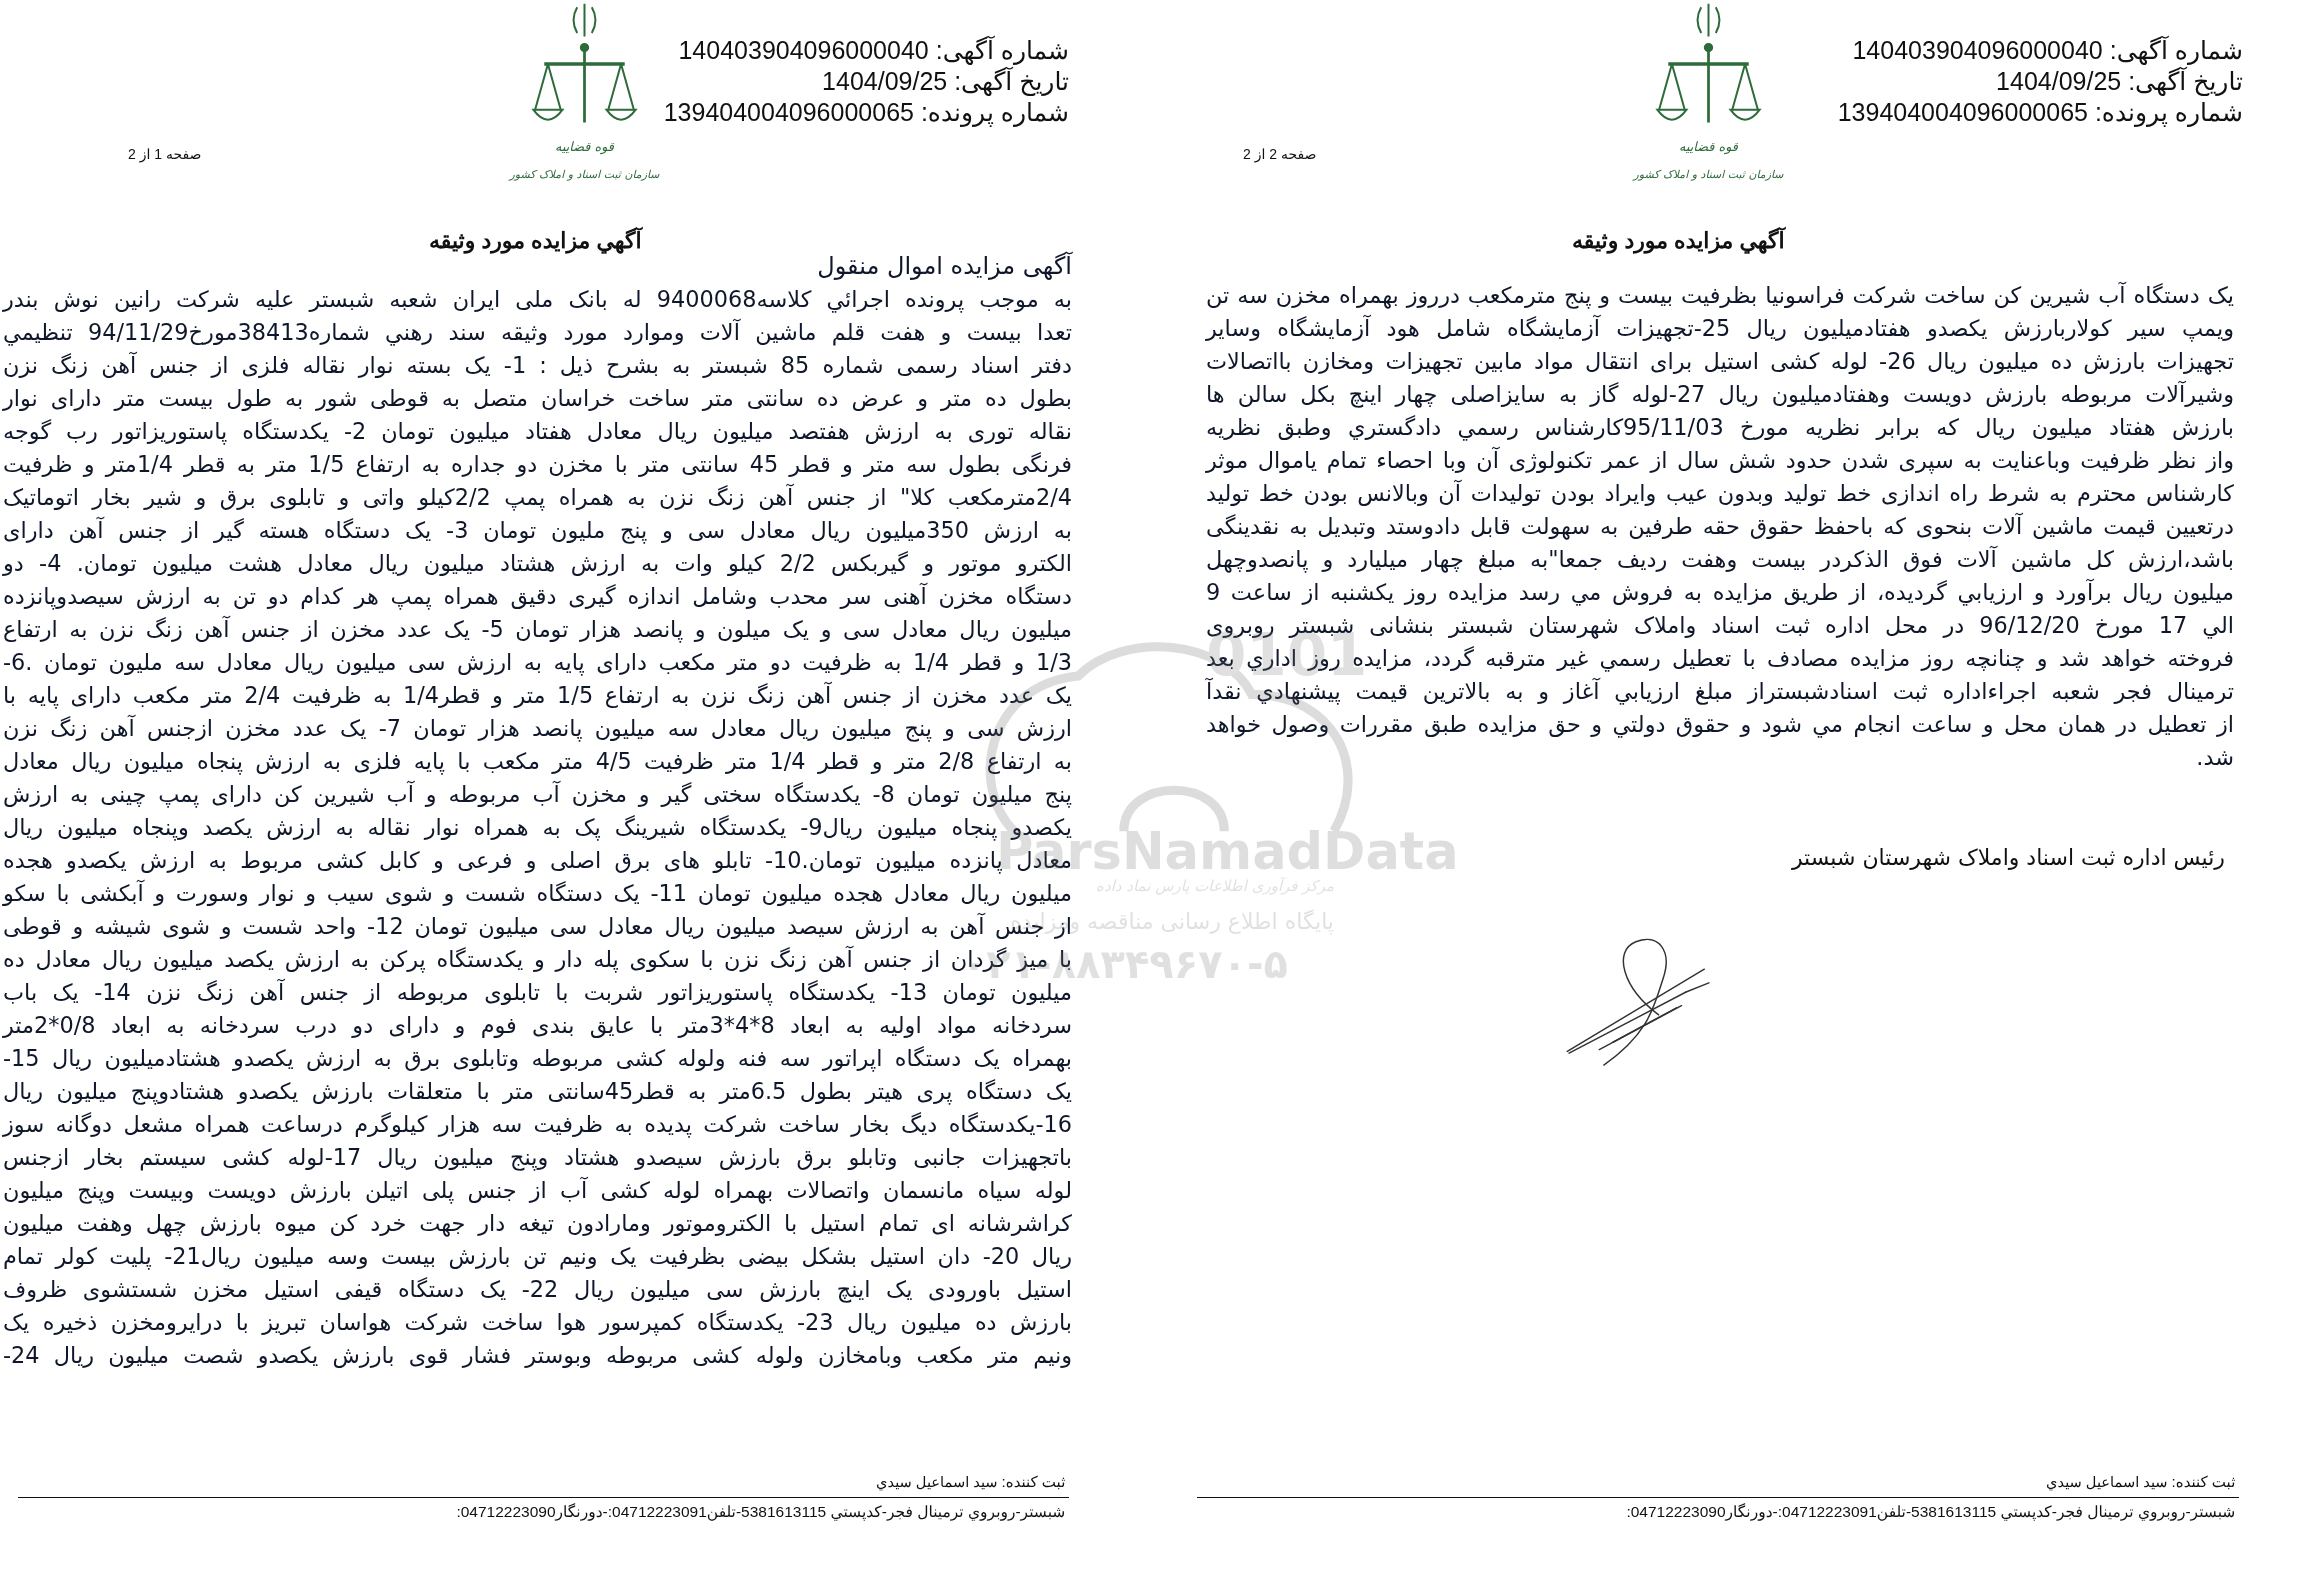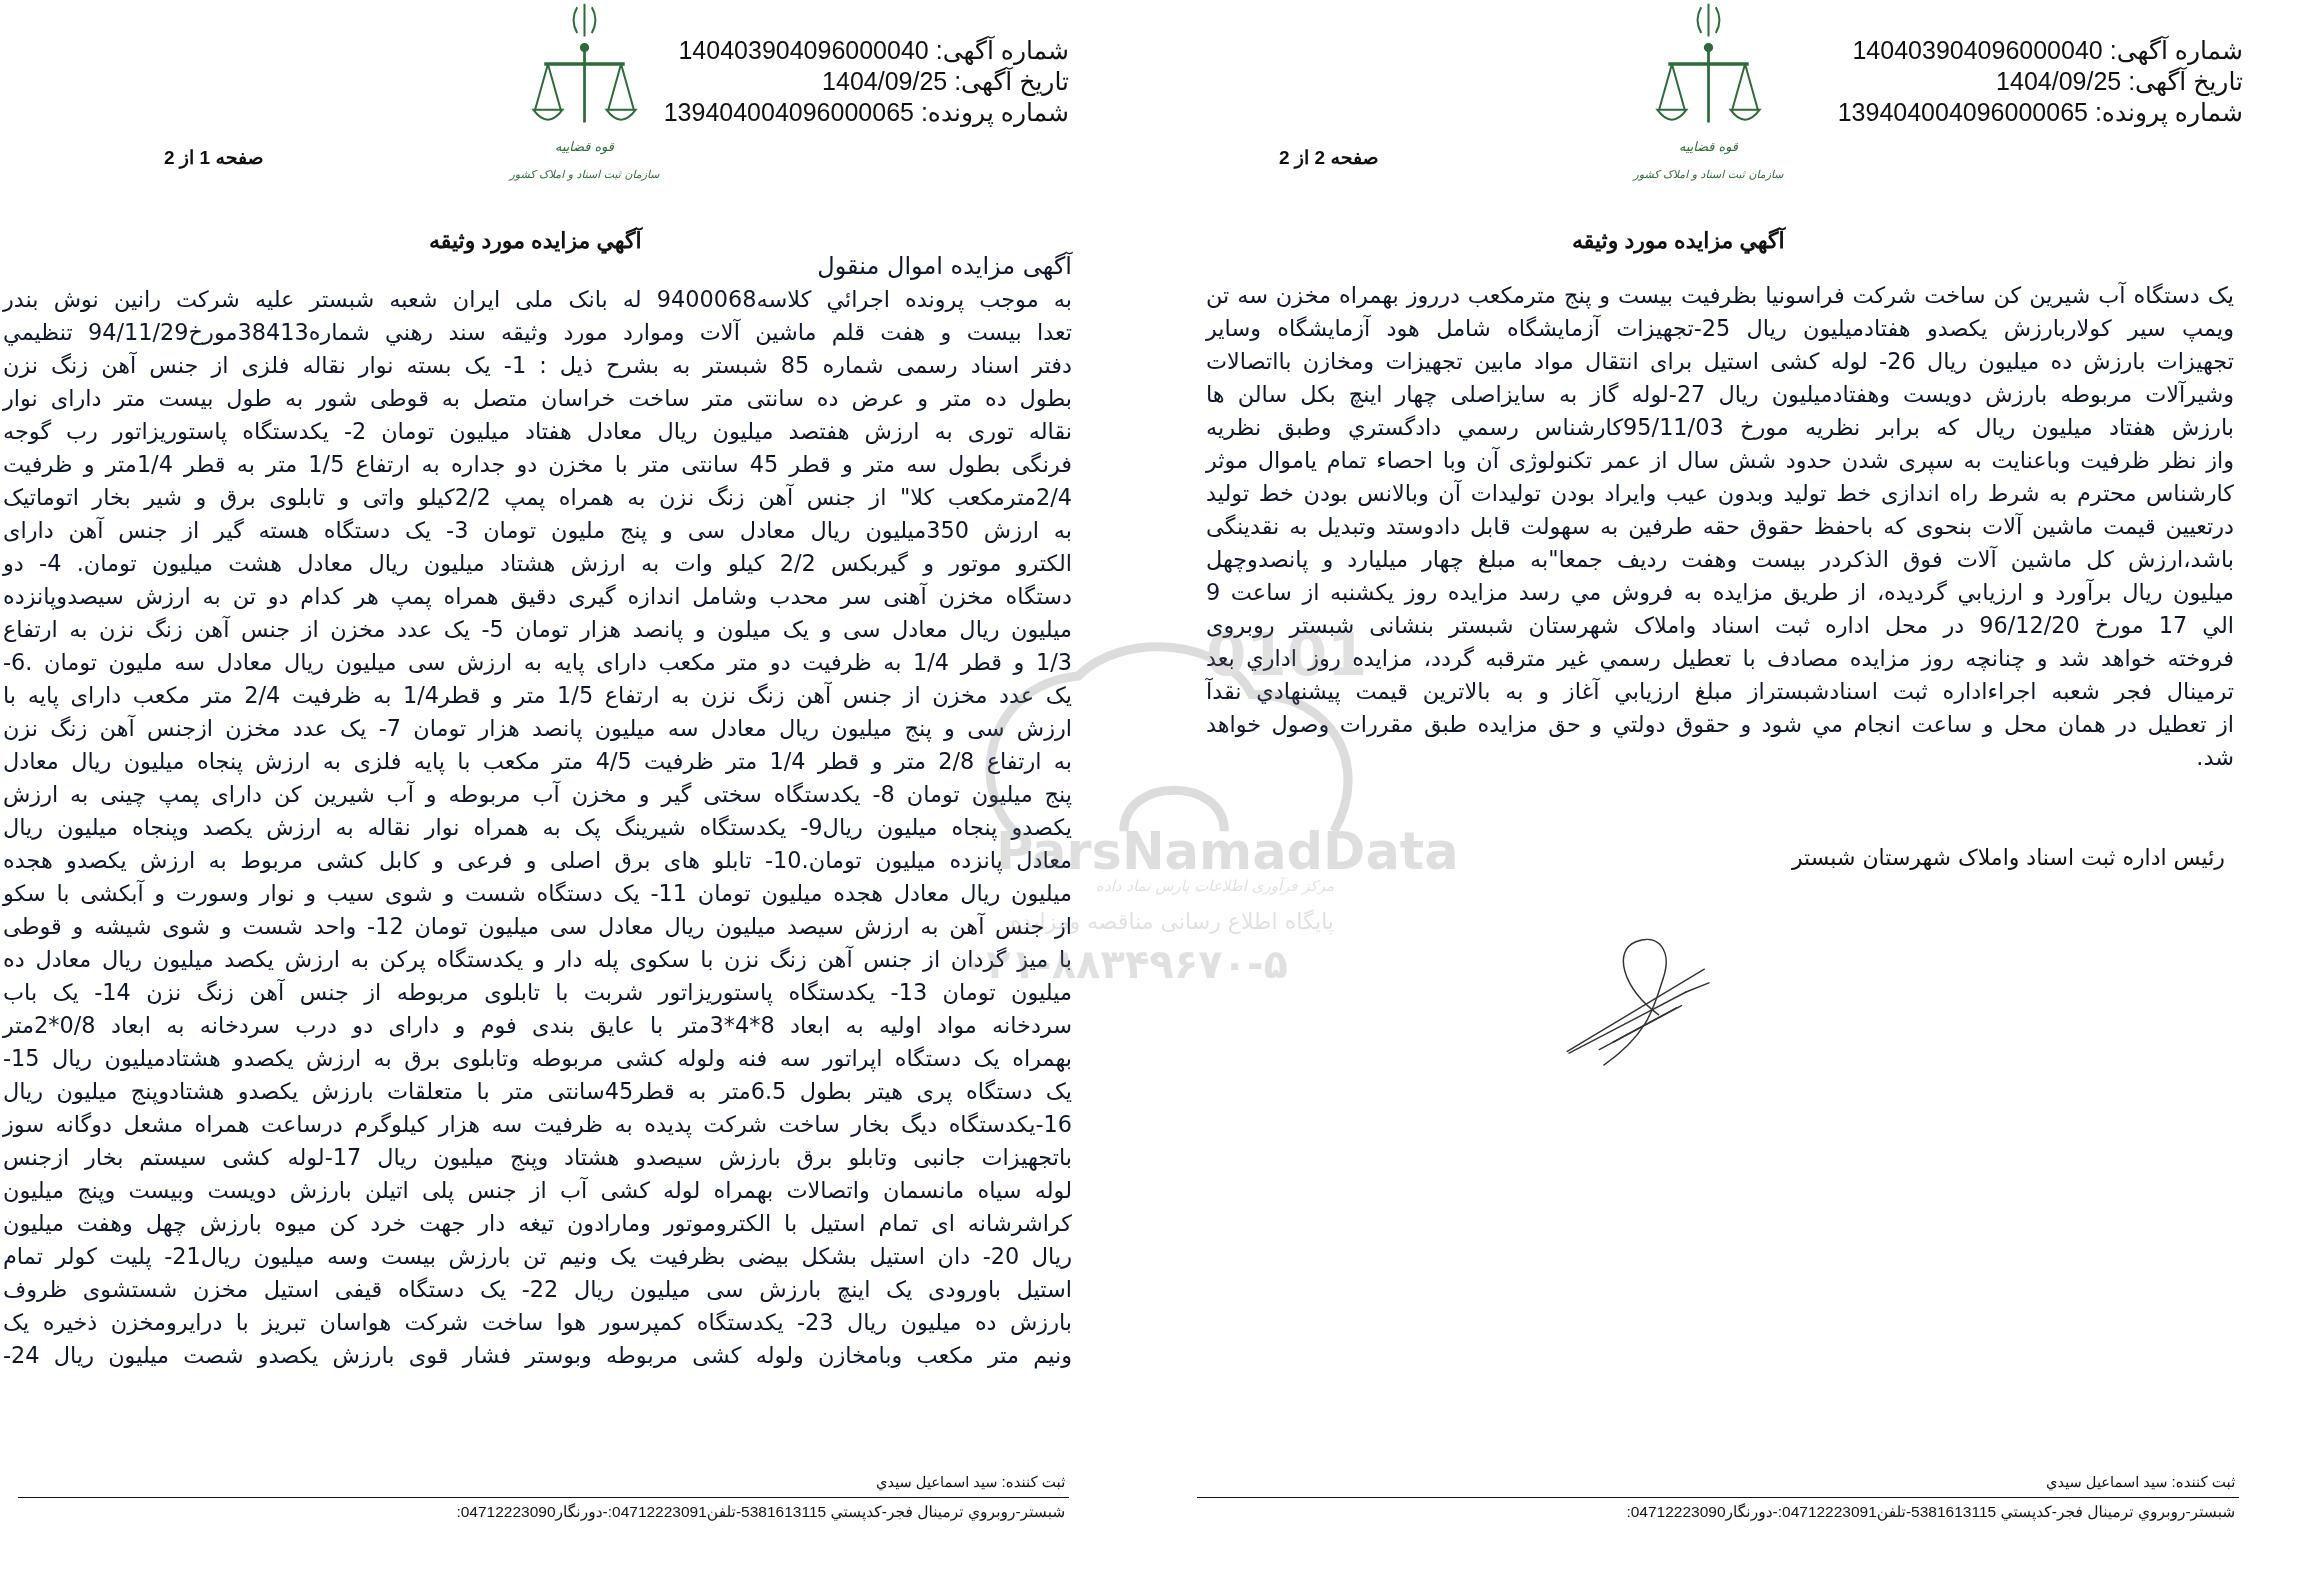--- a/index.html
+++ b/index.html
@@ -13,21 +13,21 @@
   .meta { position: absolute; top: 35px; font-family: "Liberation Sans", sans-serif; font-size: 25px; line-height: 31px; color: #111; }
   .page-left .meta { right: 87px; }
   .page-right .meta { right: 69px; }
   .meta .row { white-space: nowrap; }
   .meta .val { direction: ltr; unicode-bidi: embed; }
 
   .emblem { position: absolute; top: 0; width: 183px; height: 192px; }
   .page-left .emblem { left: 493px; }
   .page-right .emblem { left: 461px; }
 
-  .page-no { position: absolute; top: 146px; font-family: "Liberation Sans", sans-serif; font-size: 19px; font-weight: bold; margin-left: 36px; }
+  .page-no { position: absolute; top: 146px; font-family: "Liberation Sans", sans-serif; font-size: 14px; font-weight: normal; }
   .page-left .page-no { left: 128px; }
   .page-right .page-no { left: 87px; }
 
   .title { position: absolute; top: 228px; font-family: "Liberation Sans", sans-serif; font-size: 22px; font-weight: bold; white-space: nowrap; }
   .page-left .title { left: 429px; }
   .page-right .title { left: 416px; }
 
   .body-text { position: absolute; font-family: "DejaVu Sans", sans-serif; font-size: 22.4px; line-height: 33px; text-align: justify; text-align-last: right; color: #0f172a; }
   .page-left .body-text { top: 250px; right: 84px; width: 1069px; }
   .page-right .body-text { top: 279px; right: 78px; width: 1028px; }

